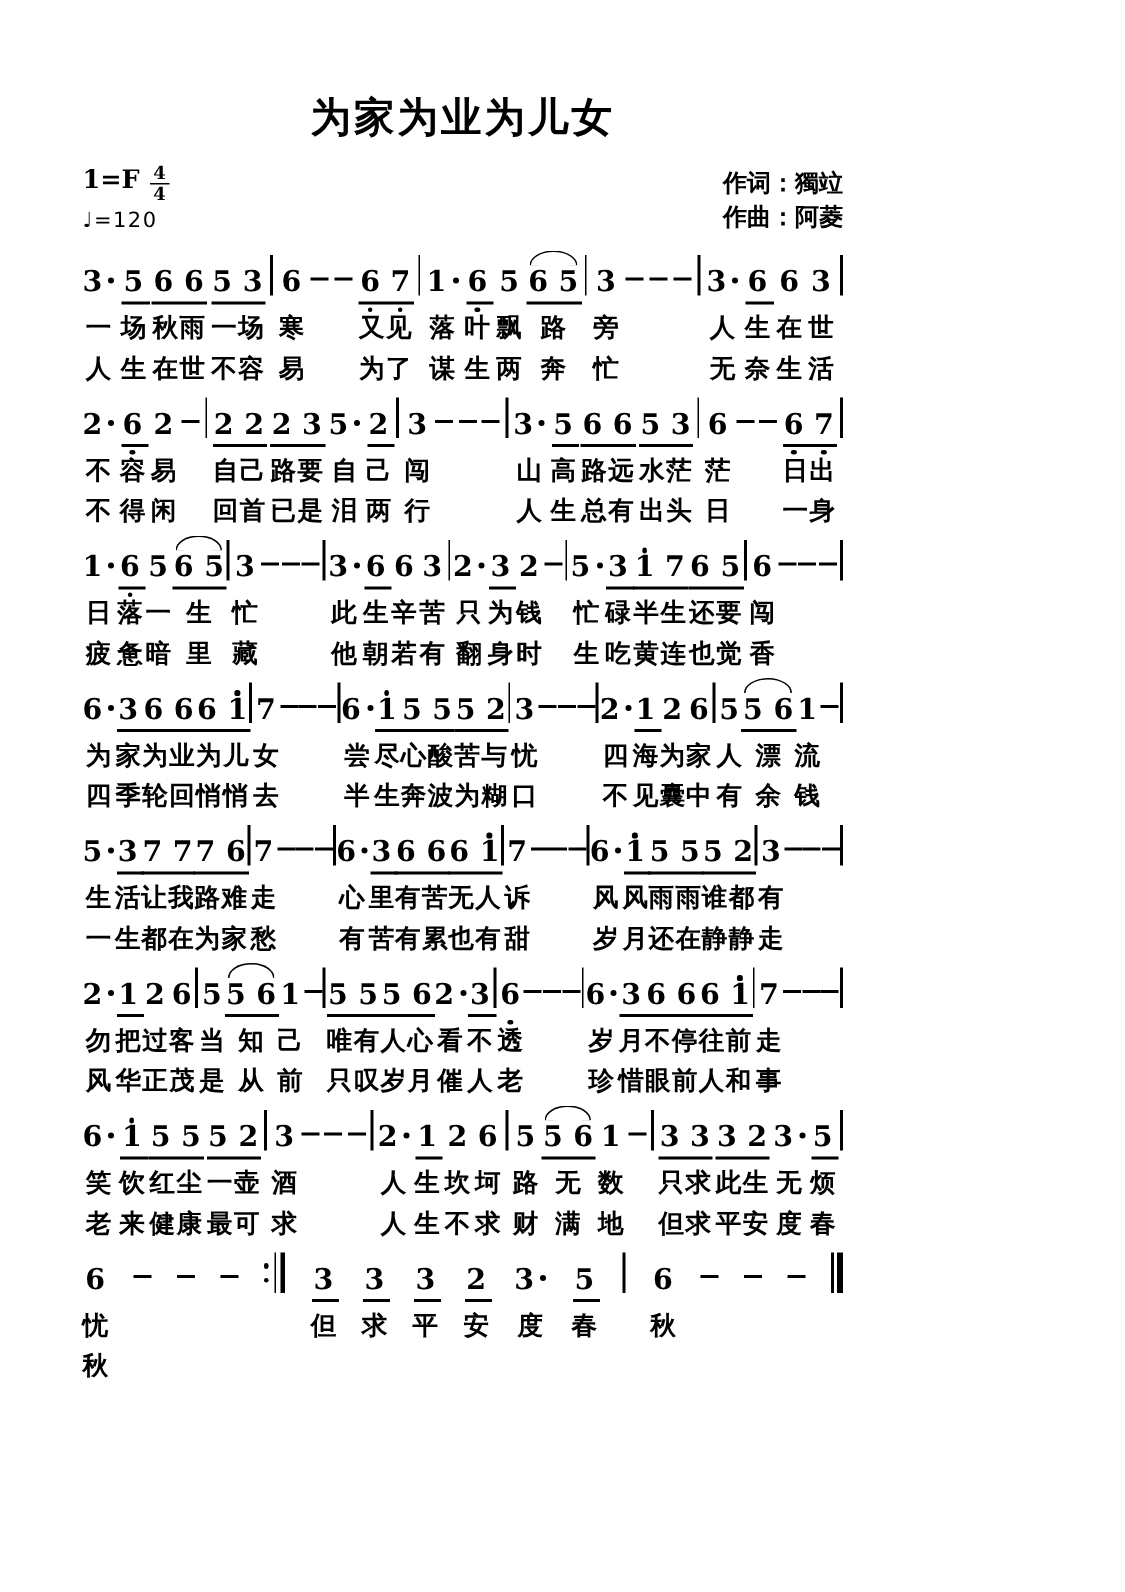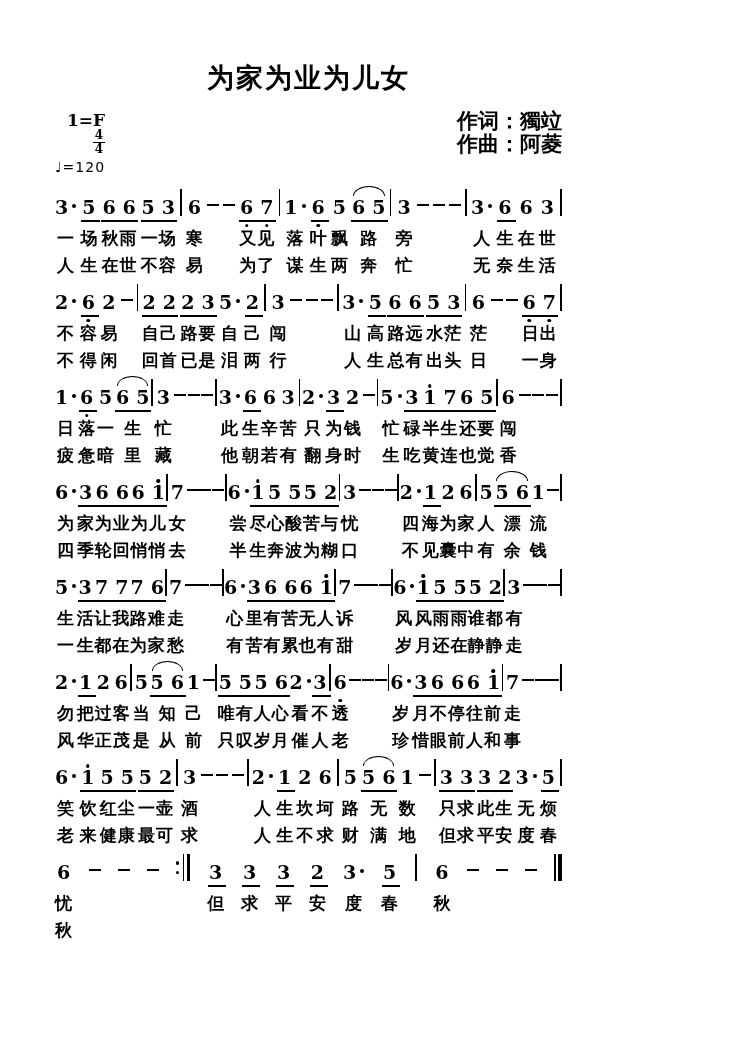--- a/index.html
+++ b/index.html
@@ -6,27 +6,27 @@
   .page{
     width:612px;height:1061px;box-sizing:border-box;
     padding:60px 50px 0 55px;background:#fff;color:#000;
     font-family:"DejaVu Sans",sans-serif;position:relative;overflow:hidden;
   }
   .title{
     margin:0 0 14px 0;text-align:center;font-size:27px;font-weight:bold;
     letter-spacing:2px;font-family:"DejaVu Sans",sans-serif;
   }
   .meta{display:flex;justify-content:space-between;align-items:flex-start;margin-bottom:10px;}
-  .keyline{display:flex;align-items:flex-end;font-family:"DejaVu Serif",serif;font-weight:bold;font-size:17px;flex-direction:column;}
+  .keyline{display:flex;align-items:flex-start;font-family:"DejaVu Serif",serif;font-weight:bold;font-size:17px;}
   .frac{display:inline-flex;flex-direction:column;align-items:center;margin-left:7px;
         font-size:12px;line-height:11px;font-family:"DejaVu Serif",serif;font-weight:bold;}
   .frac .num{border-bottom:1.5px solid #000;padding:0 2px 1px;}
   .frac .den{padding-top:1px;}
   .tempoline{margin-top:4px;font-weight:normal;font-size:14px;letter-spacing:1px;}
-  .meta-right{text-align:left;font-weight:bold;font-size:21px;line-height:23px;}
+  .meta-right{text-align:left;font-weight:bold;font-size:16px;line-height:23px;}
   
   .score{margin-top:4px;}
   .line{display:flex;justify-content:space-between;align-items:flex-start;margin-bottom:1px;}
   .cell{display:flex;flex-direction:column;align-items:center;flex:0 0 auto;}
   .nrow{height:40px;display:flex;align-items:flex-end;justify-content:center;
         box-sizing:border-box;padding-bottom:7px;}
   .note{position:relative;display:inline-flex;align-items:flex-end;
         font-family:"DejaVu Serif",serif;font-weight:bold;font-size:19px;}
   .note .g{line-height:21px;display:inline-block;}
   .note.u::after{content:"";position:absolute;left:-1px;right:-4px;bottom:-3.5px;height:2px;background:#000;}

